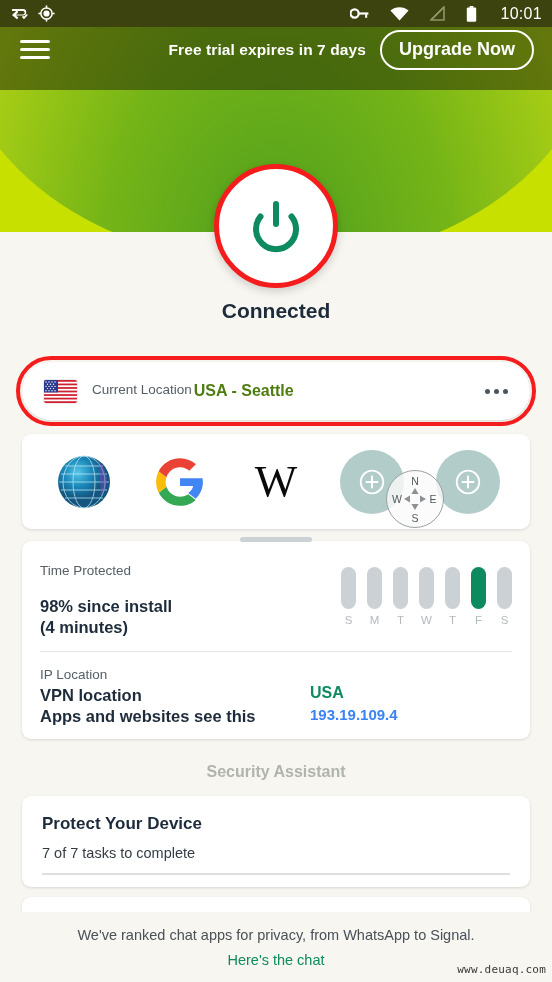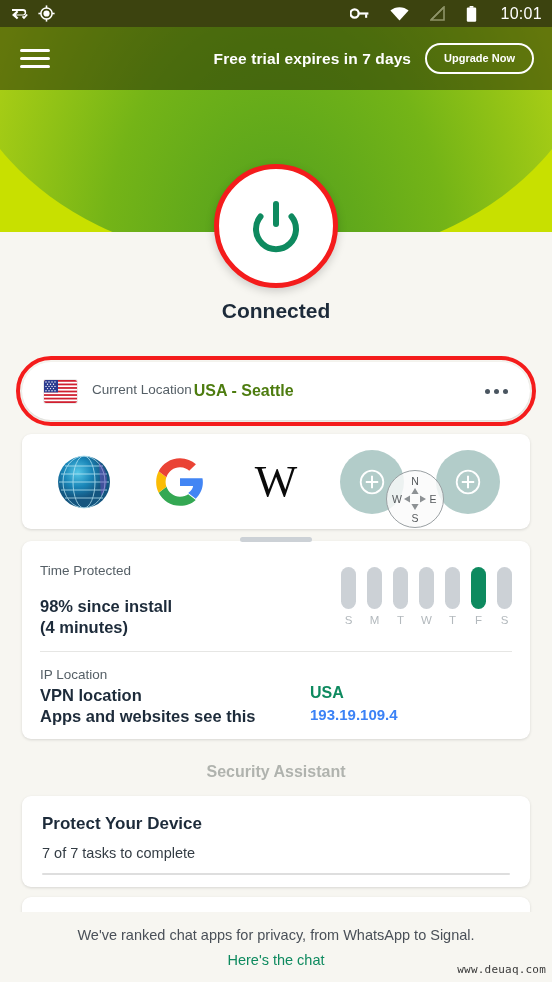--- a/index.html
+++ b/index.html
@@ -42,33 +42,33 @@
     width: 640px; height: 470px; top: -205px;
     background: radial-gradient(ellipse at 50% 100%, #4f9e1f 0%, #74b417 38%, #a9ce15 68%, #c6df05 100%);
   }
   .hero-shade {
     position: absolute; top: 0; left: 0; width: 552px; height: 90px;
     background: rgba(40,48,5,0.55);
   }
 
   
   .appbar {
-    position: absolute; top: 27px; left: 0; width: 552px; height: 63px;
+    position: absolute; top: 18px; left: 0; width: 552px; height: 63px;
     display: flex; align-items: center; padding: 0 18px; z-index: 25;
   }
   .hamburger { width: 34px; height: 34px; display: flex; flex-direction: column;
     justify-content: center; gap: 5px; cursor: pointer; padding: 0 2px; }
   .hamburger span { display: block; height: 3px; background: #fff; border-radius: 2px; }
   .trial-text {
     margin-left: auto; color: #ffffff; font-size: 15.5px; font-weight: 700;
     letter-spacing: .1px; white-space: nowrap;
   }
   .upgrade-btn {
     margin-left: 14px; border: 2px solid #ffffff; border-radius: 20px;
-    color: #ffffff; font-size: 11px; font-weight: 700; background: transparent;
+    color: #ffffff; font-size: 18px; font-weight: 700; background: transparent;
     padding: 7px 17px 8px; cursor: pointer; white-space: nowrap;
     font-family: "Liberation Sans", sans-serif;
   }
 
   
   .power-wrap {
     position: absolute; top: 164px; left: 50%; transform: translateX(-50%);
     width: 124px; height: 124px; z-index: 30;
   }
   .power-ring {

